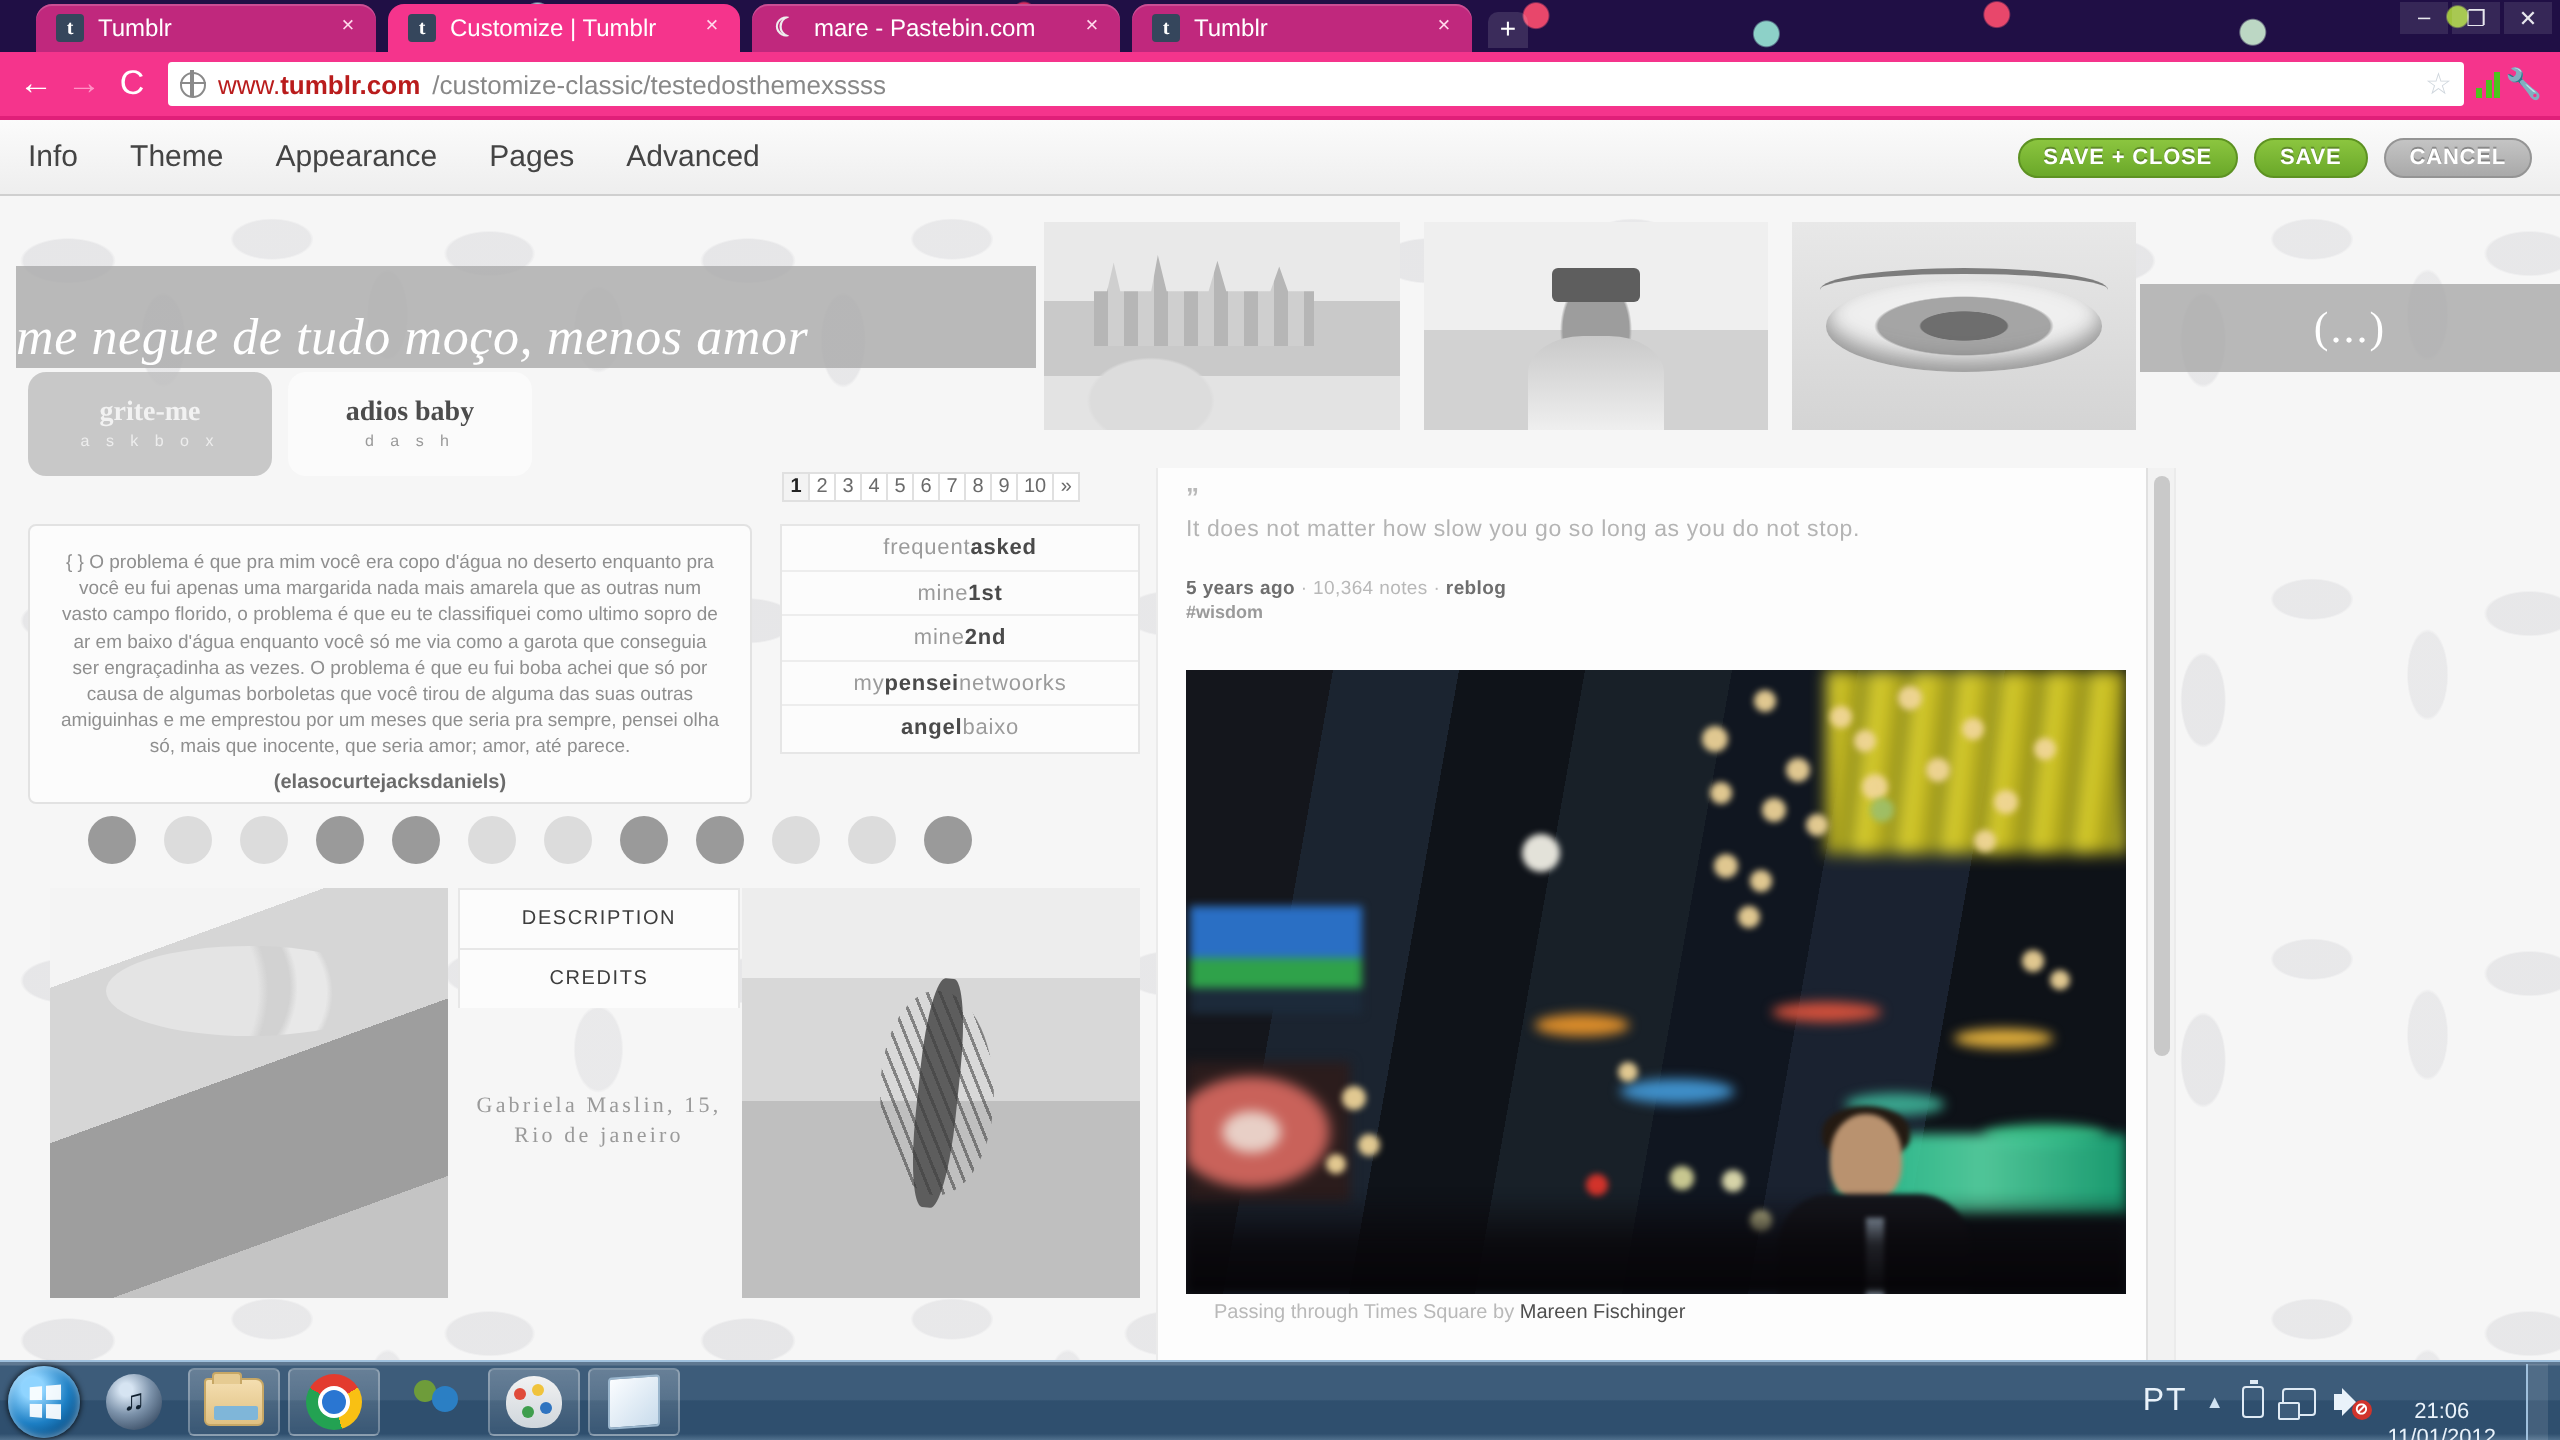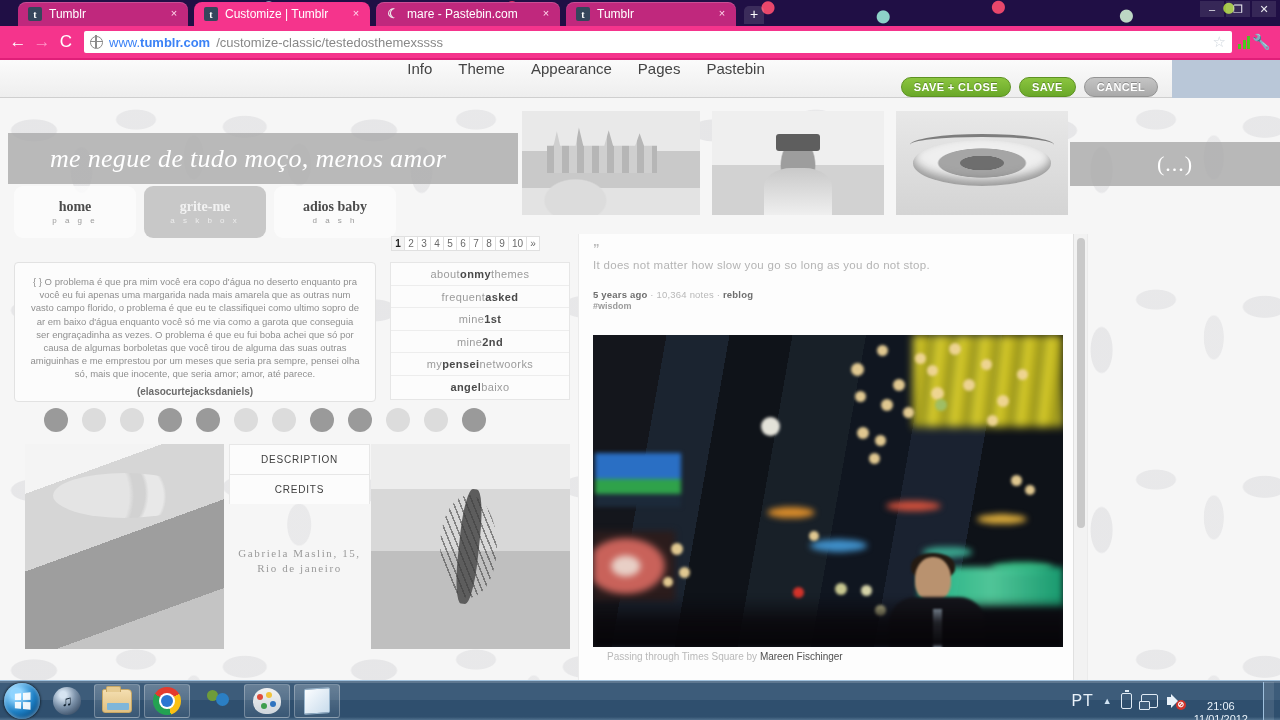--- a/index.html
+++ b/index.html
@@ -91,34 +91,34 @@
     background:#fff; border-radius:2px;
     display:flex; align-items:center; padding:0 6px; gap:6px;
     font-size:13px; overflow:hidden;
   }
   .globe {
     width:13px; height:13px; border-radius:50%;
     border:1.4px solid #8a8a8a; flex:0 0 auto; position:relative;
   }
   .globe:before { content:""; position:absolute; left:-1.4px; top:4.2px; width:13px; height:1.2px; background:#8a8a8a; }
   .globe:after  { content:""; position:absolute; left:4.4px; top:-1.4px; width:1.2px; height:13px; background:#8a8a8a; }
-  .url-dom { color:#3b82f6; }
+  .url-dom { color:#b91c1c; }
   .url-dom b { font-weight:bold; }
   .url-rest { color:#888; }
   .star { color:#cfd6dd; font-size:15px; }
   .ext-bars { display:flex; align-items:flex-end; gap:1.5px; height:14px; }
   .ext-bars i { width:3px; background:#4bc51d; display:block; }
   .wrench { color:#fff; font-size:15px; }
 
   
   .custbar {
-    position:relative; height:38px; width:1172px;
+    position:relative; height:38px; width:1280px;
     background:linear-gradient(#fbfbfb,#eeeeee);
     border-bottom:1px solid #cfcfcf;
-    display:flex; align-items:center; padding:0 14px;flex-direction:column;
+    display:flex; align-items:center; padding:0 14px;
   }
   .custbar .menu { display:flex; gap:26px; font-size:15px; color:#444; }
   .custbar .menu span { cursor:default; }
   .custbar .actions { margin-left:auto; display:flex; gap:8px; align-items:center; }
   .pill {
     height:20px; padding:0 12px; border-radius:11px;
     color:#fff; font-size:11px; font-weight:bold; letter-spacing:.4px;
     display:flex; align-items:center; justify-content:center;
     text-shadow:0 -1px 0 rgba(0,0,0,.28);
   }
@@ -142,21 +142,21 @@
       radial-gradient(ellipse 24px 42px at 88% 37%, rgba(150,150,160,.13) 0 48%, transparent 52%);
     background-repeat:repeat;
     background-size:340px 180px;
   }
 
   
   .header-band { position:absolute; left:0; top:4px; width:1280px; height:118px; }
   .title-plate {
     position:absolute; left:8px; top:31px; width:510px; height:51px;
     background:rgba(170,170,170,.80);
-    display:flex; align-items:center; padding-left:42px;
+    display:flex; align-items:flex-end; 
   }
   .title-plate .ttl {
     font-family:"Liberation Serif", serif; font-style:italic;
     font-size:26px; color:#ffffff; letter-spacing:.3px;
   }
   .navbtns { position:absolute; left:14px; top:84px; display:flex; gap:8px; }
   .navcard {
     width:122px; height:52px; border-radius:9px;
     background:rgba(252,252,252,.80);
     display:flex; flex-direction:column; align-items:center; justify-content:center;
@@ -532,42 +532,38 @@
     </div>
     <div class="navbtn wrench">🔧</div>
   </div>
 
   <div class="custbar">
     <div class="menu">
       <span>Info</span>
       <span>Theme</span>
       <span>Appearance</span>
       <span>Pages</span>
-      <span>Pastebin</span>
+      <span>Advanced</span>
     </div>
     <div class="actions">
       <div class="pill green">SAVE + CLOSE</div>
       <div class="pill green">SAVE</div>
       <div class="pill grey">CANCEL</div>
     </div>
   </div>
 
   <div class="page">
     <div class="bgflowers"></div>
 
     <div class="header-band">
       <div class="title-plate">
         <span class="ttl">me negue de tudo moço, menos amor</span>
       </div>
 
       <div class="navbtns">
-        <div class="navcard">
-          <span class="n1">home</span>
-          <span class="n2">p a g e</span>
-        </div>
         <div class="navcard on">
           <span class="n1">grite-me</span>
           <span class="n2">a s k b o x</span>
         </div>
         <div class="navcard">
           <span class="n1">adios baby</span>
           <span class="n2">d a s h</span>
         </div>
       </div>
 
@@ -613,21 +609,20 @@
       <a>5</a>
       <a>6</a>
       <a>7</a>
       <a>8</a>
       <a>9</a>
       <a>10</a>
       <a>»</a>
     </div>
 
     <div class="linklist">
-      <a><span>about</span><b>onmy</b><span>themes</span></a>
       <a><span>frequent</span><b>asked</b><span></span></a>
       <a><span>mine</span><b>1st</b><span></span></a>
       <a><span>mine</span><b>2nd</b><span></span></a>
       <a><span>my</span><b>pensei</b><span>netwoorks</span></a>
       <a><span></span><b>angel</b><span>baixo</span></a>
     </div>
 
     <div class="photoA">
         <div class="pa-inner"></div>
       </div>

